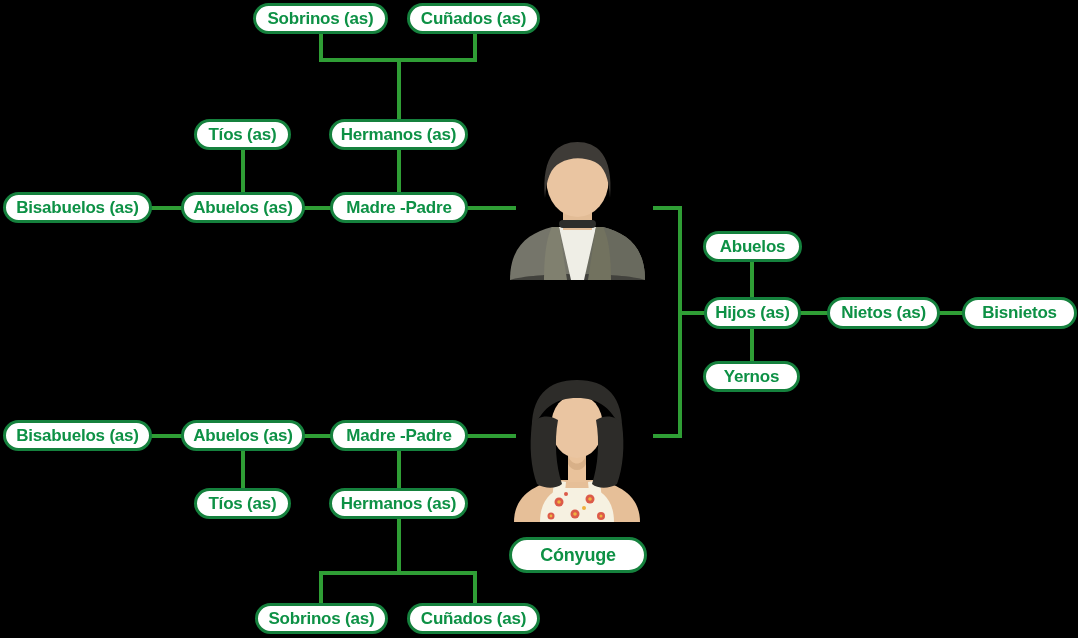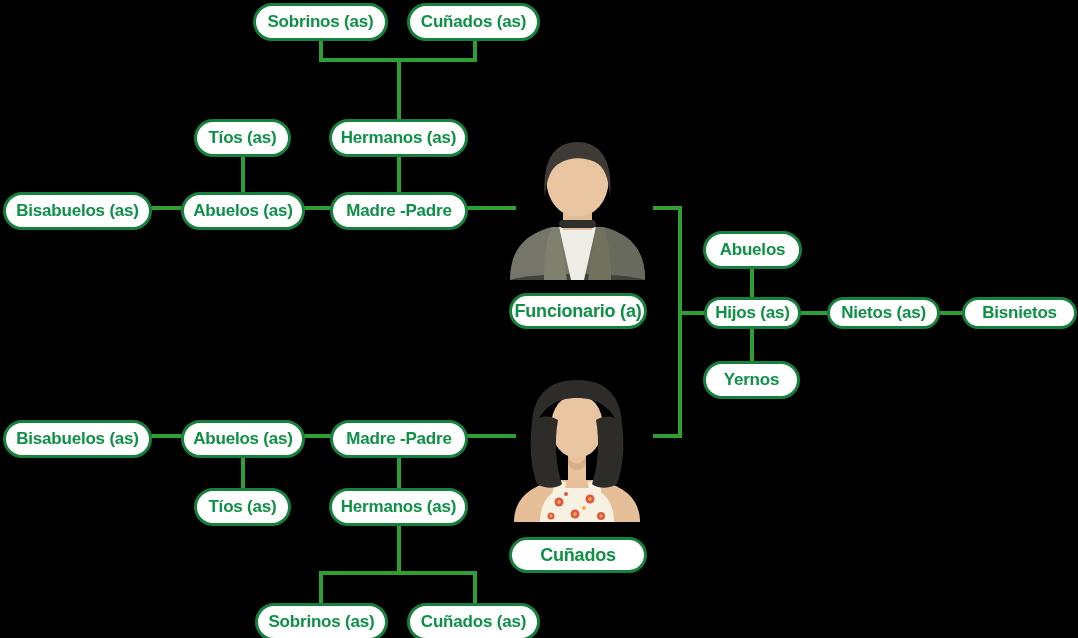--- a/index.html
+++ b/index.html
@@ -13,21 +13,21 @@
   #stage{
     position:relative;
     width:1078px;height:638px;
     background:var(--background);
     overflow:hidden;
     font-family:"Liberation Sans","DejaVu Sans",sans-serif;
   }
   .ln{position:absolute;background:var(--line);}
   .node{
     position:absolute;
-    height:38px;
+    height:31px;
     background:var(--box-fill);
     border:3px solid var(--box-border);
     border-radius:999px;
     display:flex;align-items:center;justify-content:center;
     color:var(--box-text);
     font-weight:bold;
     font-size:17px;
     letter-spacing:-0.2px;
     box-sizing:border-box;
     white-space:nowrap;
@@ -118,22 +118,21 @@
   </div>
 
   <div class="node" style="left:253px;top:3px;width:135px;">Sobrinos (as)</div>
   <div class="node" style="left:407px;top:3px;width:133px;">Cuñados (as)</div>
   <div class="node" style="left:194px;top:119px;width:97px;">Tíos (as)</div>
   <div class="node" style="left:329px;top:119px;width:139px;">Hermanos (as)</div>
   <div class="node" style="left:3px;top:192px;width:149px;">Bisabuelos (as)</div>
   <div class="node" style="left:181px;top:192px;width:124px;">Abuelos (as)</div>
   <div class="node" style="left:330px;top:192px;width:138px;">Madre -Padre</div>
 
-  <div class="node big" style="left:509px;top:293px;width:138px;">Funcionario (a)</div>
-  <div class="node big" style="left:509px;top:537px;width:138px;">Cuñados</div>
+  <div class="node big" style="left:509px;top:537px;width:138px;">Cónyuge</div>
 
   <div class="node" style="left:703px;top:231px;width:99px;">Abuelos</div>
   <div class="node" style="left:703px;top:361px;width:97px;">Yernos</div>
   <div class="node" style="left:704px;top:297px;width:97px;height:32px;">Hijos (as)</div>
   <div class="node" style="left:962px;top:297px;width:115px;height:32px;">Bisnietos</div>
   <div class="node" style="left:827px;top:297px;width:113px;height:32px;">Nietos (as)</div>
 
   <div class="node" style="left:3px;top:420px;width:149px;">Bisabuelos (as)</div>
   <div class="node" style="left:181px;top:420px;width:124px;">Abuelos (as)</div>
   <div class="node" style="left:330px;top:420px;width:138px;">Madre -Padre</div>

